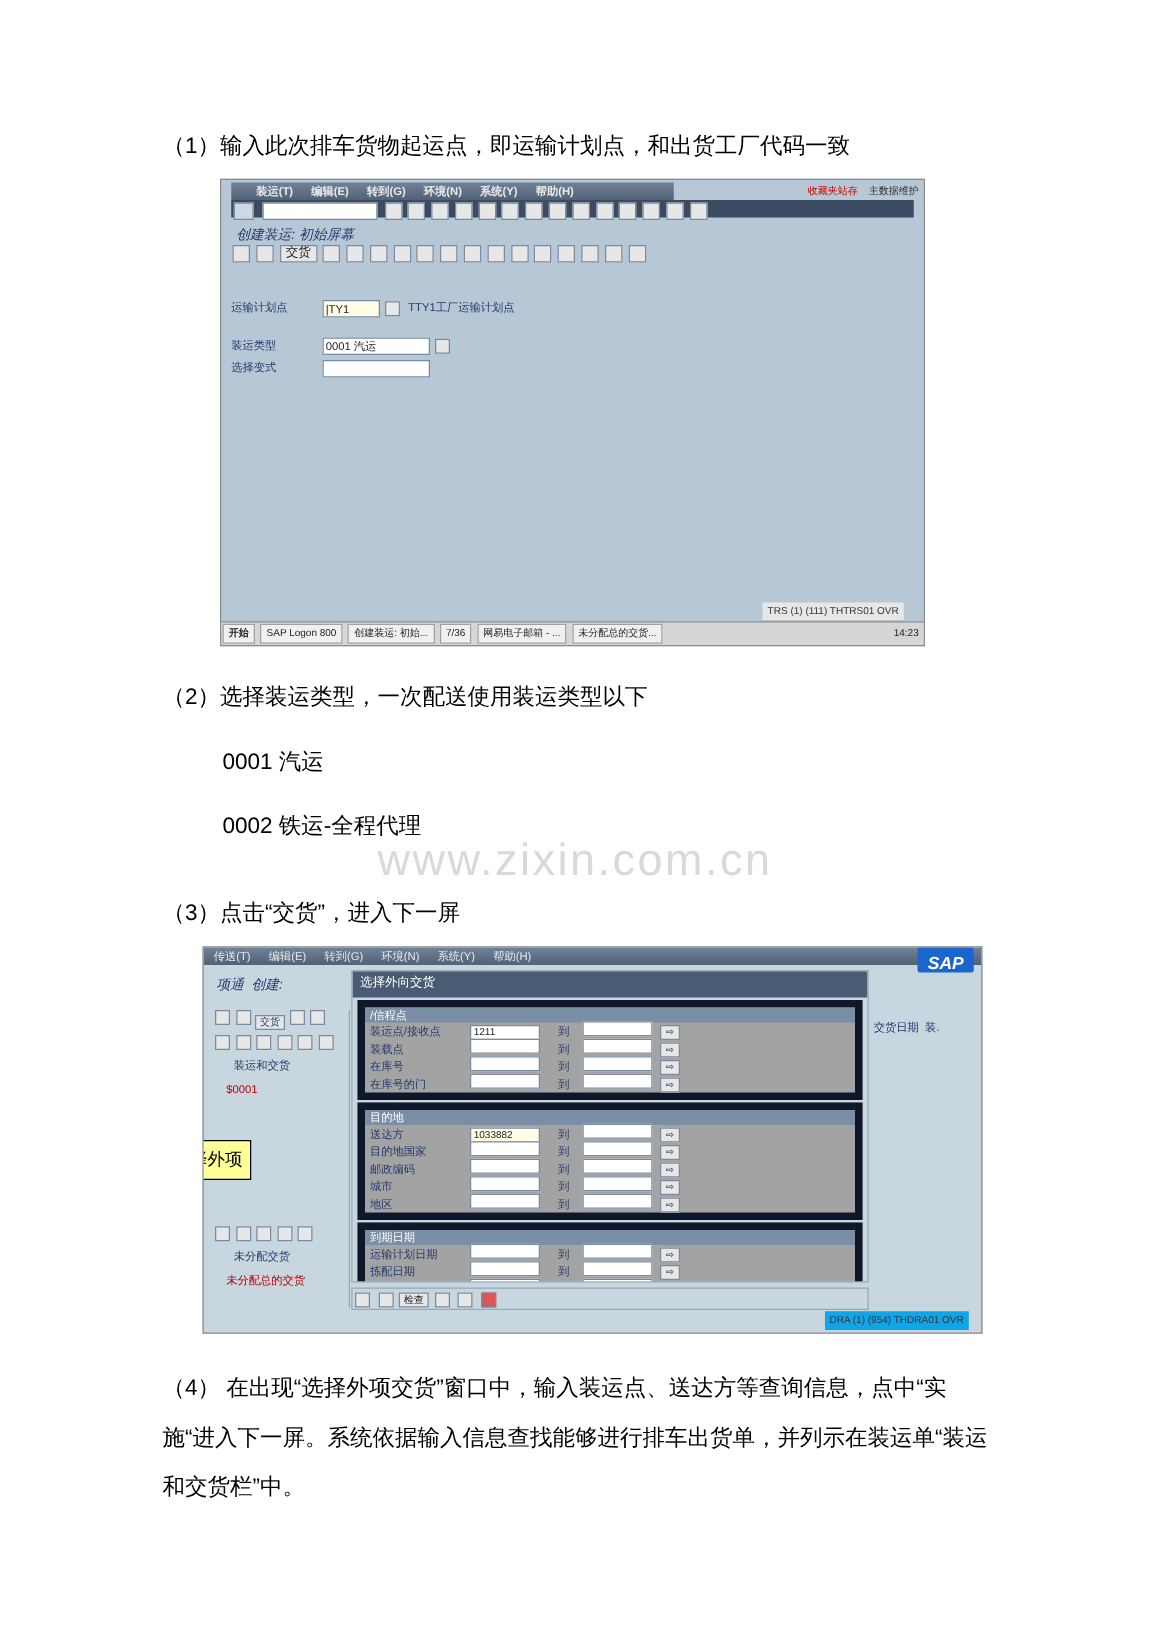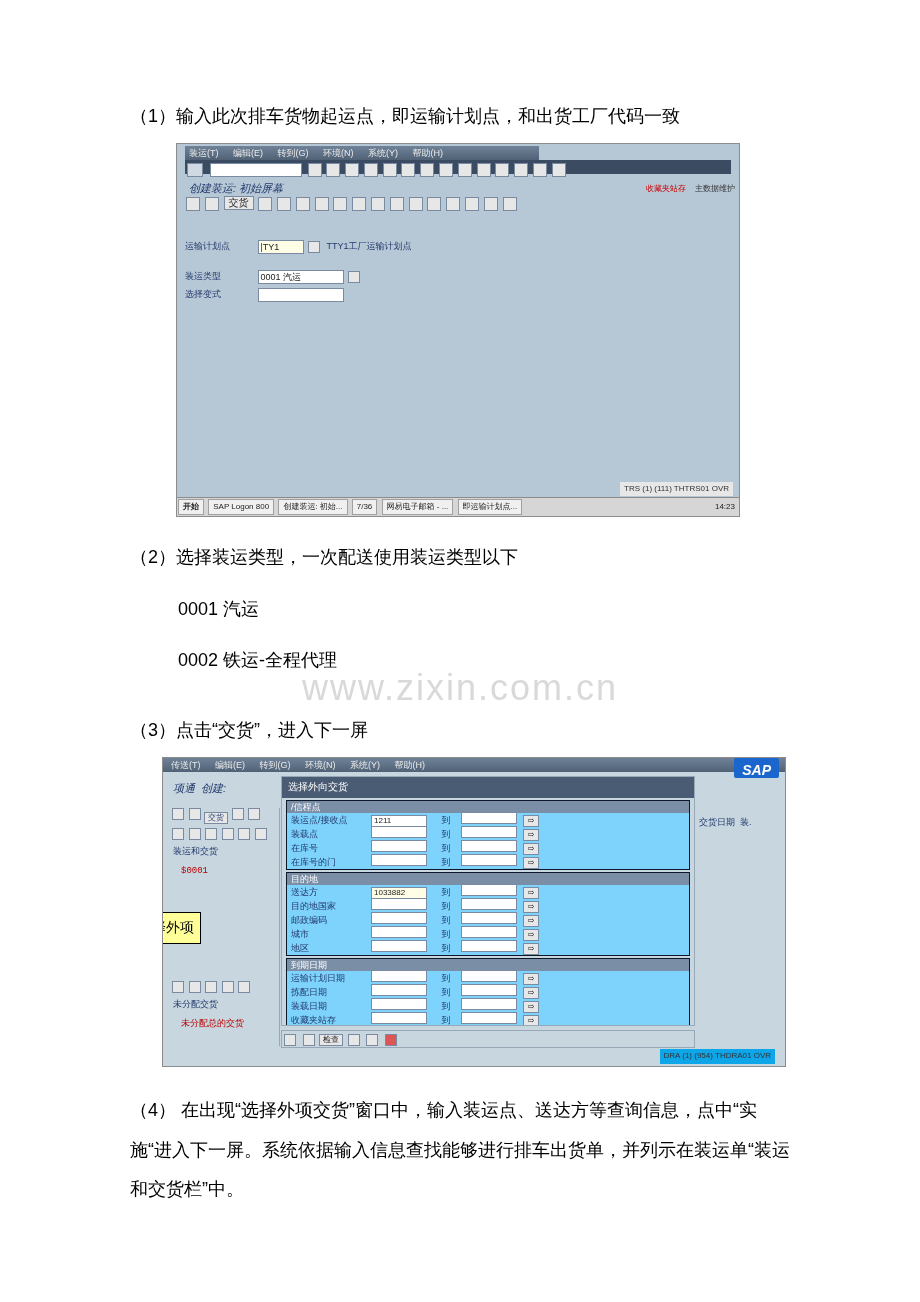--- a/index.html
+++ b/index.html
@@ -52,33 +52,33 @@
   }
   .sap-title{
     position:absolute;
     top:2px;
     left:8px;
     right:200px;
     height:14px;
     font-size:9px;
     color:#eaeaea;
     background:linear-gradient(to bottom,#6f8298,#516276);
-    padding-left:4px;
+    padding-left:20px;
     line-height:14px;
+    font-weight:bold;
   }
   .sap-title span{margin-right:12px;}
   .sap-tray{
     position:absolute;
     top:2px;
     right:4px;
     height:14px;
     font-size:8px;
     line-height:14px;
     color:#333;
-    margin-top:36px;
   }
   .sap-tray .red{color:#c00;}
   .sap-cmd{
     position:absolute;
     top:16px;
     left:8px;
     right:8px;
     height:14px;
     background:#3b4c62;
   }
@@ -159,21 +159,21 @@
   .sap-row .inp.white{background:#fff;}
   .sap-row .txt{display:inline-block;margin-left:4px;color:#243a6d;}
   .sap-row .sel{
     display:inline-block;width:10px;height:10px;
     border:1px solid #7a8aa0;background:#e7e7e7;
     vertical-align:middle;margin-left:2px;
   }
   .sap-status{
     position:absolute;
     bottom:20px;
-    right:6px;
+    right:16px;
     height:14px;
     font-size:8px;
     line-height:14px;
     color:#333;
     background:#e7e7e7;
     padding:0 4px;
   }
   .sap-taskbar{
     position:absolute;
     left:0;right:0;bottom:0;height:18px;
@@ -209,41 +209,41 @@
   }
   .sap2 .head2{
     position:absolute;top:20px;left:10px;font-size:11px;font-style:italic;color:#243a6d;
   }
   .sap2 .left{
     position:absolute;top:50px;bottom:20px;left:8px;width:108px;
     background:#c7d6df;
     border-right:1px solid #98a8b6;
     font-size:9px;color:#243a6d;
   }
-  .sap2 .left .lbl{display:block;margin:2px 2px;font-size:9px;font-family:Liberation Mono, monospace;}
+  .sap2 .left .lbl{display:block;margin:2px 16px;font-size:9px;}
   .sap2 .left .red{color:#b00;}
   .sap2 .left .iconrow{
     height:14px;line-height:14px;
   }
   .sap2 .left .iconrow .i{
     display:inline-block;width:10px;height:10px;border:1px solid #7a8aa0;background:#e7e7e7;margin:0 1px;
   }
   .sap2 .mid{
     position:absolute;top:18px;bottom:40px;left:118px;right:90px;
     border:1px solid #98a8b6;
     background:#c7d6df;
     overflow:hidden;
   }
   .sap2 .mid .m-title{
     background:#4a5c74;color:#fff;font-size:10px;padding:1px 6px;
   }
   .sap2 .group{
-    background:#7dd3fc;
+    background:#a3a3a3;
     margin:2px 4px;
-    border:1px solid #0f172a;
+    border:6px solid #0f172a;
   }
   .sap2 .group .g-title{
     background:#7a8ea6;color:#fff;font-size:9px;padding:0 4px;height:12px;line-height:12px;
   }
   .sap2 .group .g-row{
     height:14px;line-height:14px;font-size:9px;display:flex;align-items:center;
   }
   .sap2 .g-row .c1{width:80px;padding-left:4px;color:#243a6d;}
   .sap2 .g-row .c2{width:60px;}
   .sap2 .g-row .c3{width:30px;text-align:center;color:#243a6d;}
@@ -365,21 +365,21 @@
         <span class="inp white" style="min-width:80px;"></span>
       </div>
     </div>
     <div class="sap-status">TRS (1) (111)   THTRS01  OVR</div>
     <div class="sap-taskbar">
       <span class="tb start">开始</span>
       <span class="tb">SAP Logon 800</span>
       <span class="tb">创建装运: 初始...</span>
       <span class="tb">7/36</span>
       <span class="tb">网易电子邮箱 - ...</span>
-      <span class="tb">即运输计划点...</span>
+      <span class="tb">未分配总的交货...</span>
       <span class="clock">14:23</span>
     </div>
   </div>
 
   <p class="para">（2）选择装运类型，一次配送使用装运类型以下</p>
   <p class="para indent">0001 汽运</p>
   <div style="position:relative;">
     <p class="para indent" style="position:relative;z-index:2;">0002 铁运-全程代理</p>
     <div class="watermark">www.zixin.com.cn</div>
   </div>

